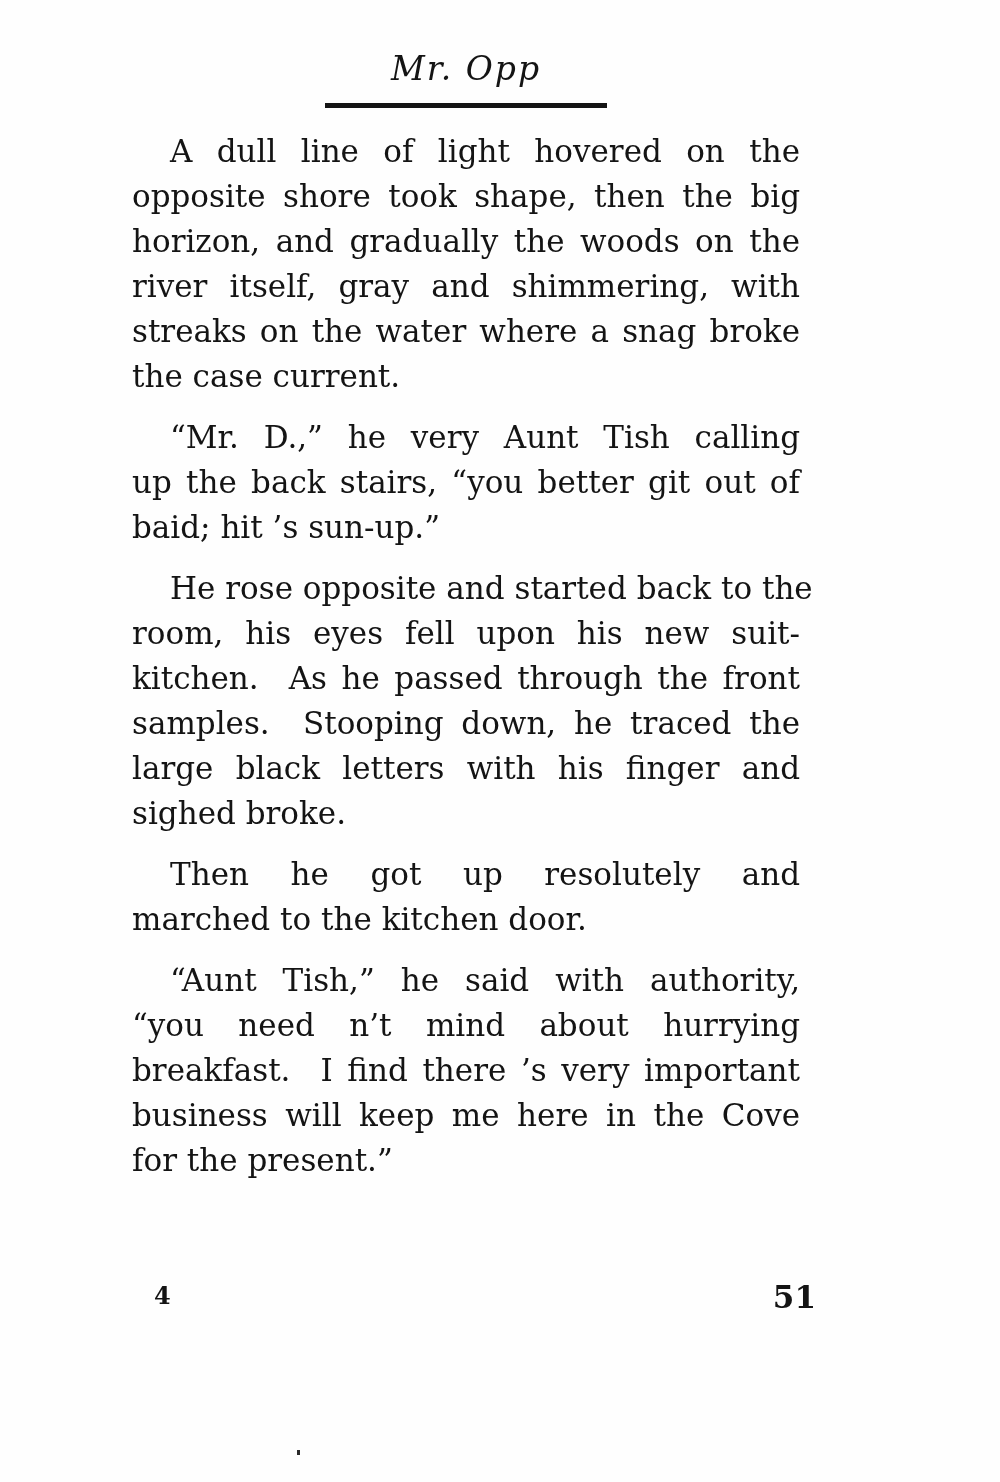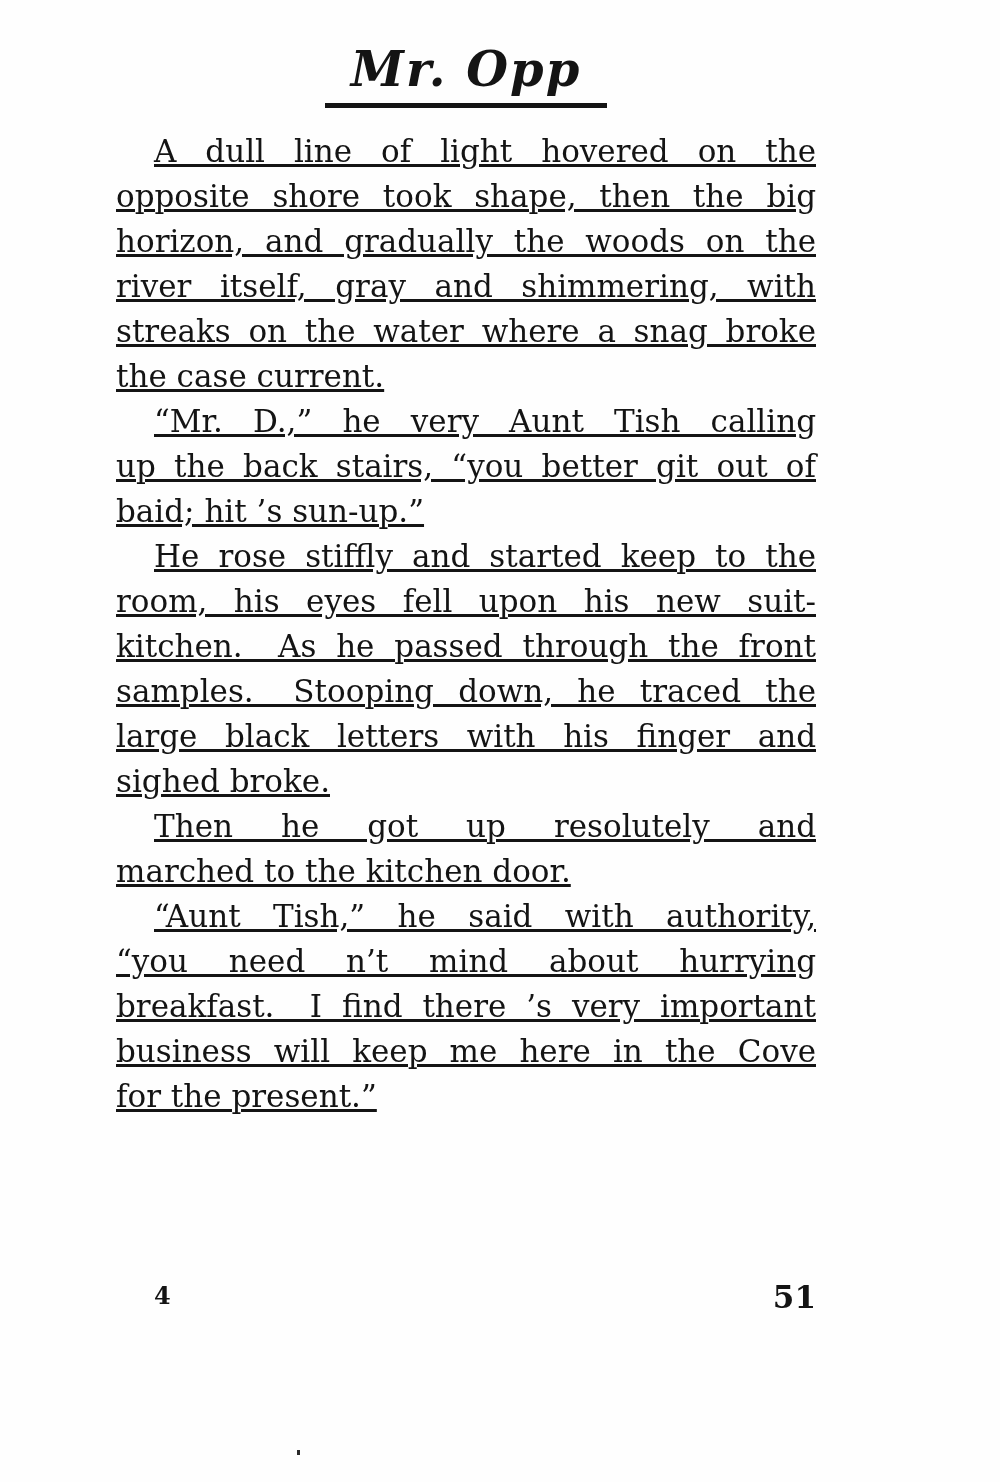--- a/index.html
+++ b/index.html
@@ -18,35 +18,35 @@
   }
   .content{
     position:absolute;
     left:116px;
     top:44px;
     width:700px;
   }
   .running-title{
     text-align:center;
     font-style:italic;
-    font-weight:700;
-    font-size:48px;
+    font-weight:400;
+    font-size:33px;
     line-height:50px;
     letter-spacing:2px;
   }
   .title-rule{
     width:282px;
     height:5px;
     background:var(--ink);
     margin:9px auto 0 auto;
   }
   .page-body{
     margin-top:21px;
   }
-  .paragraph{margin:0;padding:0;text-decoration:underline;}
+  .paragraph{margin:16px;padding:0;}
   .text-line{
     height:45px;
     line-height:45px;
     font-size:31px;
     text-align:justify;
     text-align-last:justify;
     white-space:nowrap;
   }
   .text-line.first{text-indent:38px;}
   .text-line.last{text-align-last:left;}
@@ -92,21 +92,21 @@
           <div class="text-line">river itself, gray and shimmering, with</div>
           <div class="text-line">streaks on the water where a snag broke</div>
           <div class="text-line last">the case current.</div>
         </div>
         <div class="paragraph">
           <div class="text-line first">“Mr. D.,” he very Aunt Tish calling</div>
           <div class="text-line">up the back stairs, “you better git out of</div>
           <div class="text-line last">baid; hit ’s sun-up.”</div>
         </div>
         <div class="paragraph">
-          <div class="text-line first">He rose stiffly and started keep to the</div>
+          <div class="text-line first">He rose opposite and started back to the</div>
           <div class="text-line">room, his eyes fell upon his new suit-</div>
           <div class="text-line">kitchen.  As he passed through the front</div>
           <div class="text-line">samples.  Stooping down, he traced the</div>
           <div class="text-line">large black letters with his finger and</div>
           <div class="text-line last">sighed broke.</div>
         </div>
         <div class="paragraph">
           <div class="text-line first">Then he got up resolutely and</div>
           <div class="text-line last">marched to the kitchen door.</div>
         </div>

